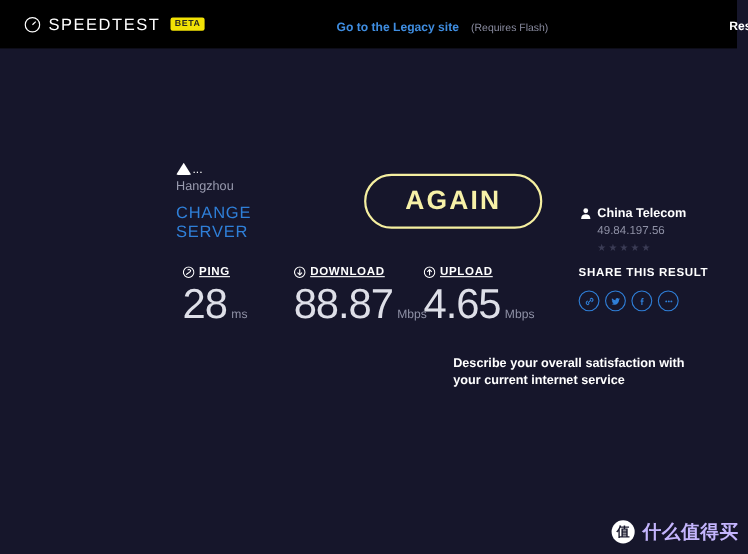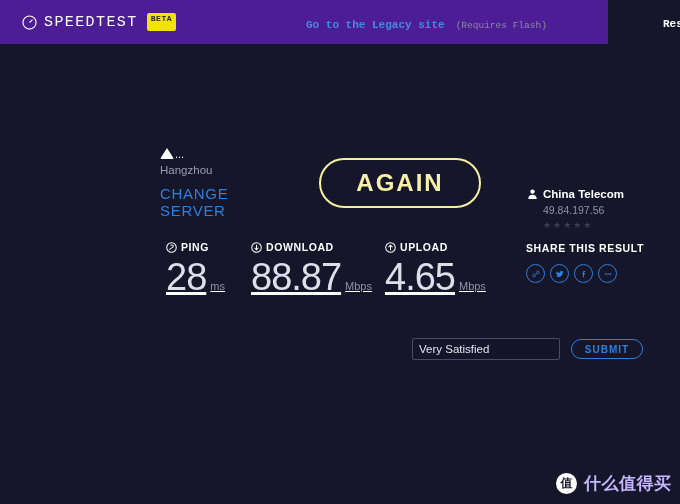--- a/index.html
+++ b/index.html
@@ -13,26 +13,25 @@
     font-family: "Liberation Sans", sans-serif;
     overflow: hidden;
     position: relative;
     color: #ffffff;
   }
 
   
   .header {
     position: absolute;
     left: 0; top: 0;
-    width: 608px;
+    width: 670px;
     height: 44px;
-    background: #4c1d95;
-    display: flex;
-    align-items: center;
-    font-family: Liberation Mono, monospace;
+    background: #000000;
+    display: flex;
+    align-items: center;
   }
   .logo-wrap {
     display: flex;
     align-items: center;
     margin-left: 22px;
   }
   .logo-gauge {
     width: 15px;
     height: 15px;
     margin-right: 7px;
@@ -44,21 +43,21 @@
     font-weight: 400;
     color: #ffffff;
   }
   .beta-badge {
     margin-left: 9px;
     background: #f2e205;
     color: #2a2a20;
     font-size: 8px;
     font-weight: bold;
     letter-spacing: 0.6px;
-    padding: 1px 4px 7px 4px;
+    padding: 1px 4px 1px 4px;
     border-radius: 2px;
     line-height: 10px;
   }
   .legacy-link {
     position: absolute;
     left: 306px;
     top: 19px;
     font-size: 11px;
     font-weight: bold;
     color: #3f8de0;
@@ -119,21 +118,21 @@
     font-size: 15px;
     font-weight: normal;
     letter-spacing: 0.7px;
     color: #2f7fd8;
     cursor: pointer;
   }
 
   
   .again-btn {
     position: absolute;
-    left: 319px;
+    left: 331px;
     top: 158px;
     width: 162px;
     height: 50px;
     border: 2px solid #f5efa0;
     border-radius: 26px;
     background: transparent;
     color: #f7f1a8;
     font-size: 24px;
     font-weight: bold;
     letter-spacing: 2px;
@@ -184,45 +183,45 @@
   .metrics {
     position: absolute;
     left: 166px;
     top: 240px;
   }
   .metric {
     position: absolute;
     top: 0;
   }
   .metric.ping { left: 0; }
-  .metric.download { left: 85px; }
+  .metric.download { left: 101px; }
   .metric.upload { left: 219px; }
 
   .metric-head {
     display: flex;
     align-items: center;
     height: 14px;
   }
   .metric-icon {
     width: 11px;
     height: 11px;
     margin-right: 4px;
     display: block;
   }
   .metric-label {
     font-size: 10.5px;
     font-weight: bold;
     letter-spacing: 0.6px;
     color: #ffffff;
+    text-decoration: underline;
   }
   .metric-value-row {
     display: flex;
     align-items: baseline;
     margin-top: 1px;
-    text-decoration: underline;
   }
   .metric-value {
     font-size: 38px;
     font-weight: 300;
     color: #dedfe8;
     line-height: 44px;
     letter-spacing: -1px;
   }
   .metric-unit {
     font-size: 11px;
@@ -467,22 +466,22 @@
         <circle cx="3.2" cy="6" r="1.05" fill="#2f7fd8"></circle>
         <circle cx="6" cy="6" r="1.05" fill="#2f7fd8"></circle>
         <circle cx="8.8" cy="6" r="1.05" fill="#2f7fd8"></circle>
       </svg>
     </div>
 
   </div>
 </div>
 
 <div class="survey">
-  <div class="survey-row">
-    <input class="survey-select" type="text" readonly="" value="Very Satisfied" style="">
-    <button class="submit-btn">SUBMIT</button>
+  <div class="survey-text">
+    <span>Describe your overall satisfaction with</span><br>
+    <span>your current internet service</span>
   </div>
 </div>
 
 <div class="watermark">
   <div class="wm-badge">值</div>
   <div class="wm-text">什么值得买</div>
 </div>
 
 </body></html>

